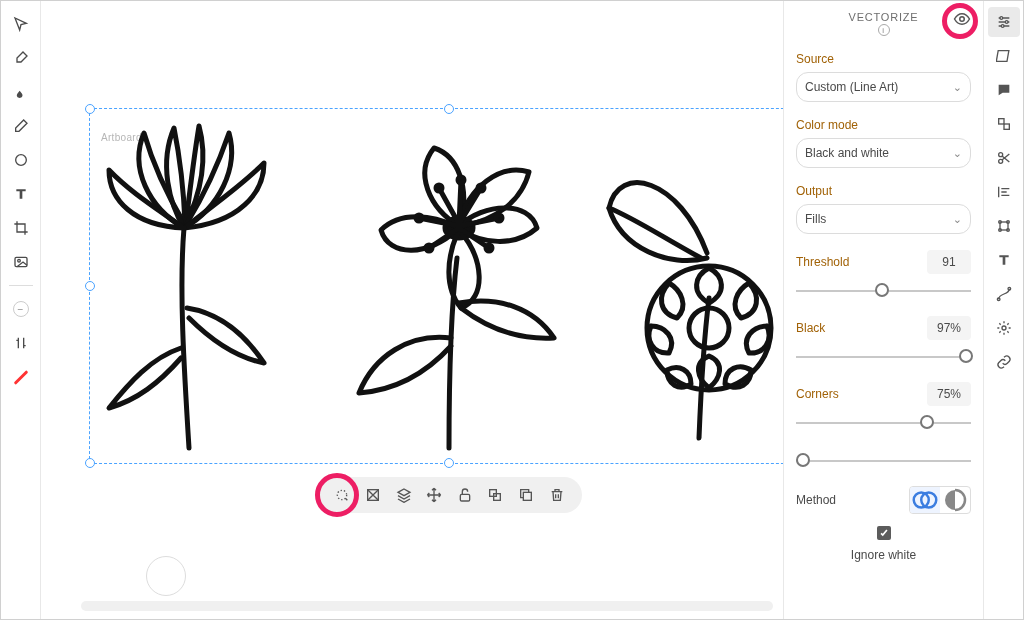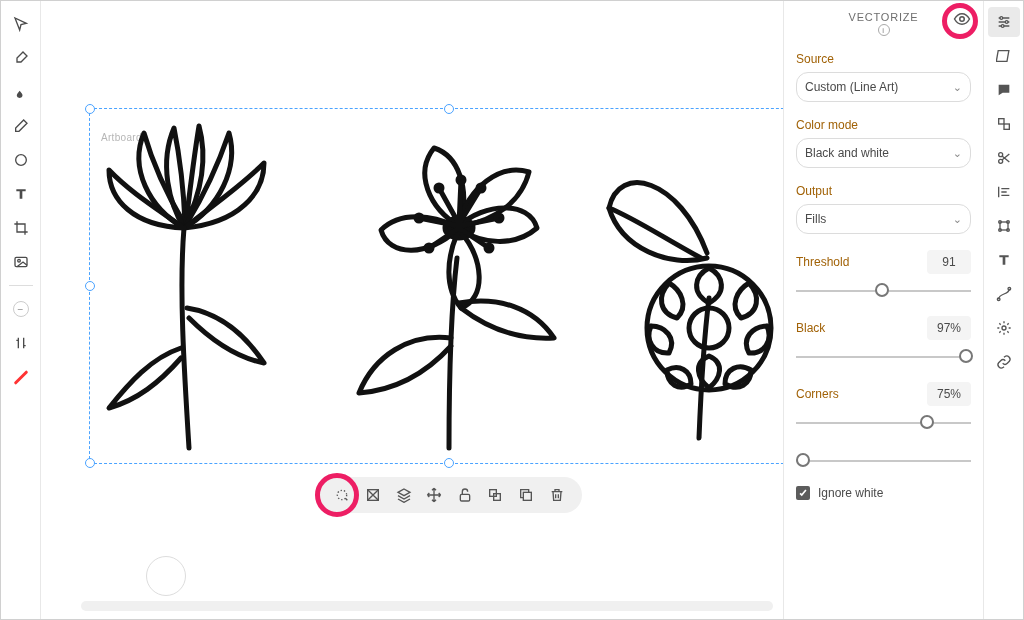--- a/index.html
+++ b/index.html
@@ -49,21 +49,21 @@
   .chev { font-size:11px;color:#888;}
   .slider-row { display:flex; align-items:center; justify-content:space-between; margin-bottom:4px;}
   .value-box { background:#f4f4f4; border-radius:4px; padding:5px 8px; font-size:12px; min-width:44px;text-align:center;color:#4a4a4a;}
   .slider-track { position:relative; height:24px; margin:4px 0 14px 0; }
   .track-line { position:absolute; left:0; right:0; top:50%; height:2px; background:#c8c8c8; }
   .track-knob { position:absolute; top:50%; width:14px;height:14px;border:2px solid #777;background:#fff;border-radius:50%;transform:translate(-50%,-50%);}
   .method-row { display:flex; align-items:center; justify-content:space-between; margin:12px 0;}
   .toggle-group { display:flex; border:1px solid #ddd; border-radius:4px; overflow:hidden;}
   .tg-item { width:30px;height:26px;display:flex;align-items:center;justify-content:center;cursor:pointer;color:#888;}
   .tg-item.active{ background:#eef4ff; color:#3b7de0;}
-  .checkbox-row{display:flex;align-items:center;gap:8px;font-size:12px;color:#4a4a4a;margin-top:4px;}
+  .checkbox-row{display:flex;align-items:center;gap:8px;font-size:12px;color:#4a4a4a;margin-top:4px;flex-direction:column;}
   .checkbox{width:14px;height:14px;background:#5c5c5c;border-radius:2px;display:flex;align-items:center;justify-content:center;}
   .checkbox svg{width:10px;height:10px;}
 
   
   .icon-rail { width:40px; border-left:1px solid #e8e8e8; display:flex;flex-direction:column;align-items:center;padding-top:6px;gap:4px;}
   .rail-btn { width:32px;height:30px;display:flex;align-items:center;justify-content:center;cursor:pointer;color:#555;border-radius:4px;}
   .rail-btn.active{background:#eaeaea;}
   .rail-btn svg{width:16px;height:16px;}
 </style>
 </head>
@@ -298,20 +298,37 @@
     <div class="slider-track">
       <div class="track-line"></div>
         <div class="track-knob" style="left: 75%;"></div>
     </div>
 
     <div class="slider-track">
       <div class="track-line"></div>
         <div class="track-knob" style="left: 4%;"></div>
     </div>
 
+    <div class="method-row">
+      <span>Method</span>
+      <div class="toggle-group">
+        <div class="tg-item active">
+            <svg viewBox="0 0 24 24" fill="none" stroke="currentColor" stroke-width="2">
+              <circle cx="9" cy="12" r="6"></circle>
+              <circle cx="15" cy="12" r="6"></circle>
+            </svg>
+          </div>
+        <div class="tg-item">
+            <svg viewBox="0 0 24 24" fill="currentColor">
+              <path d="M12 4a8 8 0 000 16z"></path>
+              <path d="M12 4a8 8 0 010 16" fill="none" stroke="currentColor" stroke-width="2"></path>
+            </svg>
+          </div>
+      </div>
+    </div>
 
     <div class="checkbox-row">
       <div class="checkbox">
           <svg viewBox="0 0 24 24" fill="none" stroke="#fff" stroke-width="4">
             <path d="M5 13l4 4 10-12"></path>
           </svg>
         </div>
       <span>Ignore white</span>
     </div>
   </div>

